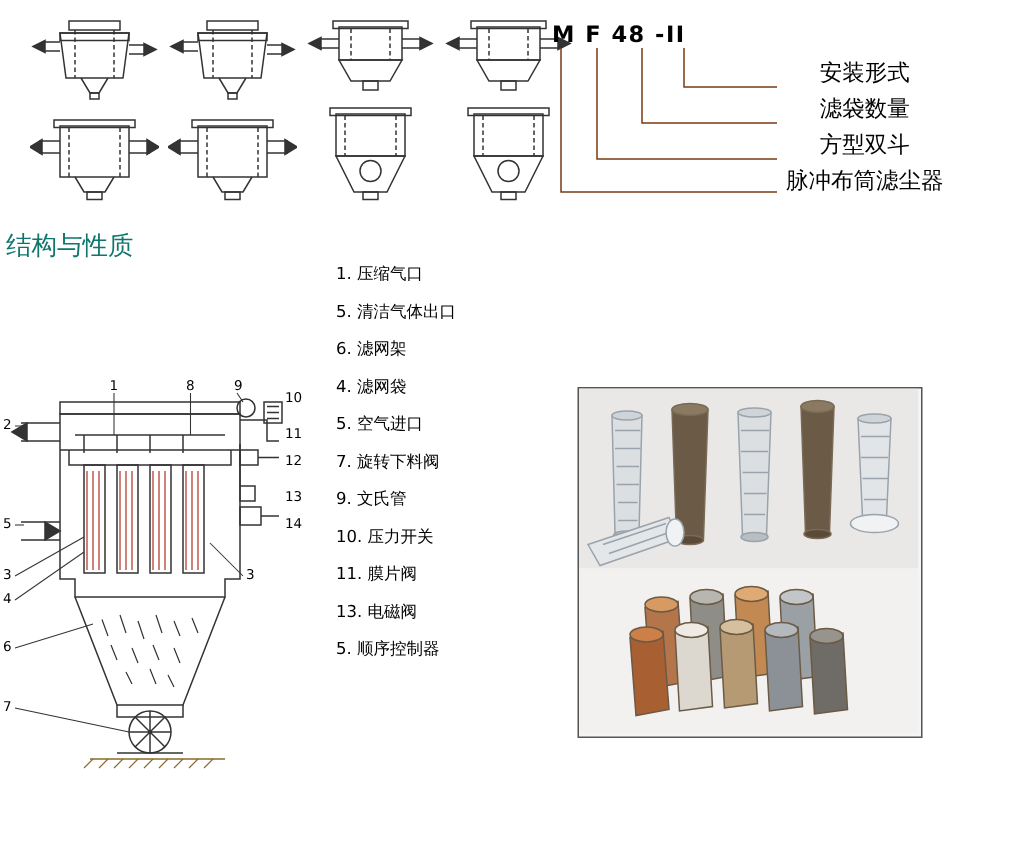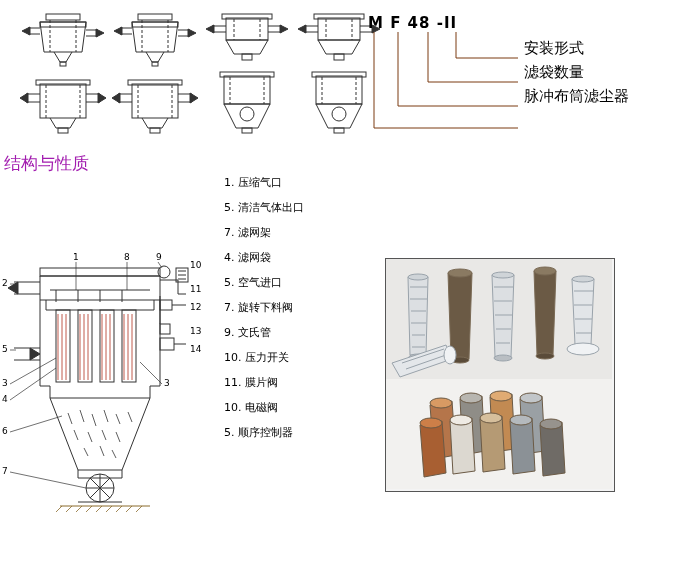--- a/index.html
+++ b/index.html
@@ -53,30 +53,31 @@
     width: 150px;
     height: 108px;
   }
   .legend {
     position: absolute;
     left: 524px;
     top: 36px;
     font-size: 15px;
     line-height: 24px;
     color: #000;
+    text-align: center;
   }
   .legend div { white-space: nowrap; }
 
   
   .section-title {
     position: absolute;
     left: 4px;
     top: 152px;
     font-size: 17px;
-    color: #a21caf;
+    color: #0f766e;
   }
 
   
   .machine {
     position: absolute;
     left: 0px;
     top: 238px;
     width: 230px;
     height: 275px;
   }
@@ -255,20 +256,21 @@
         <path d="M30 4 L30 78 L150 78"></path>
         <path d="M60 4 L60 54 L150 54"></path>
         <path d="M88 4 L88 30 L150 30"></path>
       </g>
     </svg>
   </div>
 
   <div class="legend">
     <div>安装形式</div>
     <div>滤袋数量</div>
+    <div>方型双斗</div>
     <div>脉冲布筒滤尘器</div>
   </div>
 
   <div class="section-title">结构与性质</div>
 
   <div class="machine">
     <svg width="230" height="275" viewBox="0 0 230 275">
       <g fill="none" stroke="#333" stroke-width="1">
 
         <path d="M40 38 L160 38 L160 148 L150 148 L150 160 L50 160 L50 148 L40 148 Z"></path>
@@ -357,28 +359,28 @@
         <path d="M10 194 L62 178"></path>
         <path d="M10 234 L86 250"></path>
         <path d="M162 146 L140 124"></path>
       </g>
     </svg>
   </div>
 
   <div class="parts-list">
     <div>1. 压缩气口</div>
     <div>5. 清洁气体出口</div>
-    <div>7. 滤网架</div>
+    <div>6. 滤网架</div>
     <div>4. 滤网袋</div>
     <div>5. 空气进口</div>
     <div>7. 旋转下料阀</div>
     <div>9. 文氏管</div>
     <div>10. 压力开关</div>
     <div>11. 膜片阀</div>
-    <div>10. 电磁阀</div>
+    <div>13. 电磁阀</div>
     <div>5. 顺序控制器</div>
   </div>
 
   <div class="photo">
     <svg width="226" height="230" viewBox="0 0 226 230">
       <rect x="0" y="0" width="226" height="230" fill="#f2f1ef"></rect>
 
       <g>
         <rect x="0" y="0" width="226" height="120" fill="#e9e8e6"></rect>
 

